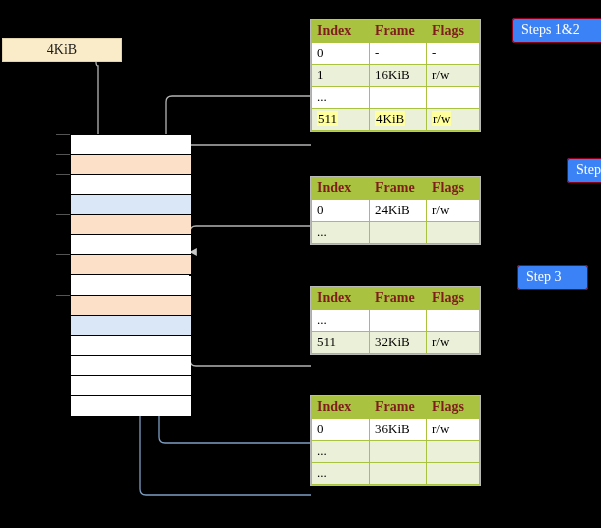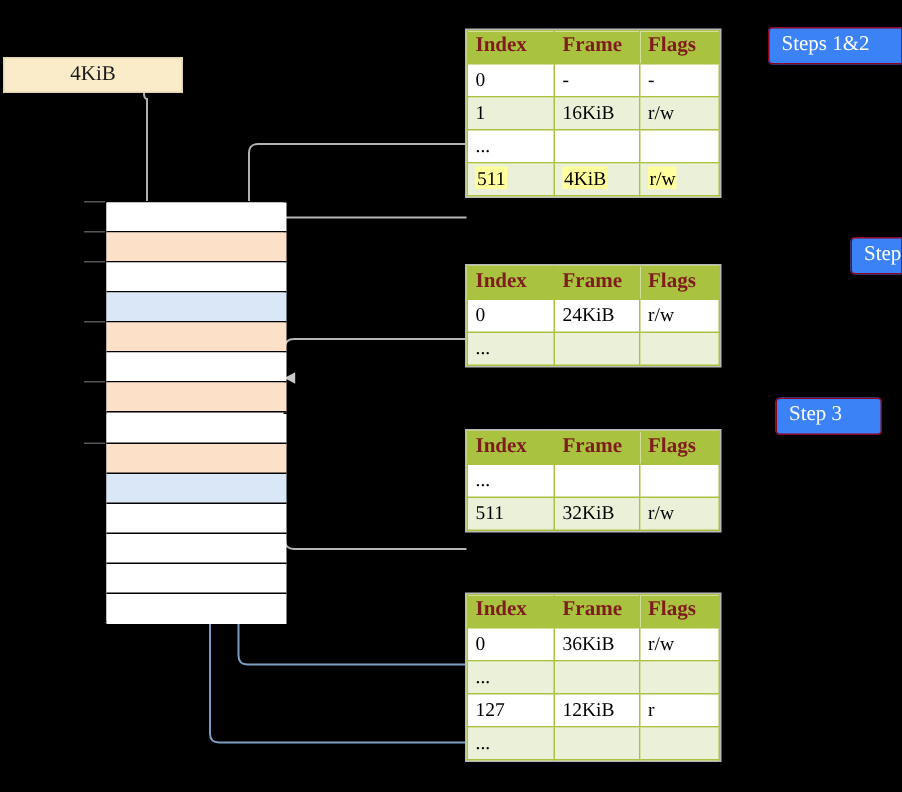--- a/index.html
+++ b/index.html
@@ -275,25 +275,20 @@
           <tr class="plain">
             <td class="col-index">0</td>
             <td class="col-frame">36KiB</td>
             <td class="col-flags">r/w</td>
           </tr>
           <tr class="alt">
             <td class="col-index">...</td>
             <td class="col-frame"></td>
             <td class="col-flags"></td>
           </tr>
-          <tr class="plain">
-            <td class="col-index">127</td>
-            <td class="col-frame">12KiB</td>
-            <td class="col-flags">r</td>
-          </tr>
           <tr class="alt">
             <td class="col-index">...</td>
             <td class="col-frame"></td>
             <td class="col-flags"></td>
           </tr>
         </tbody>
       </table>
     </div>
 
 </div>

